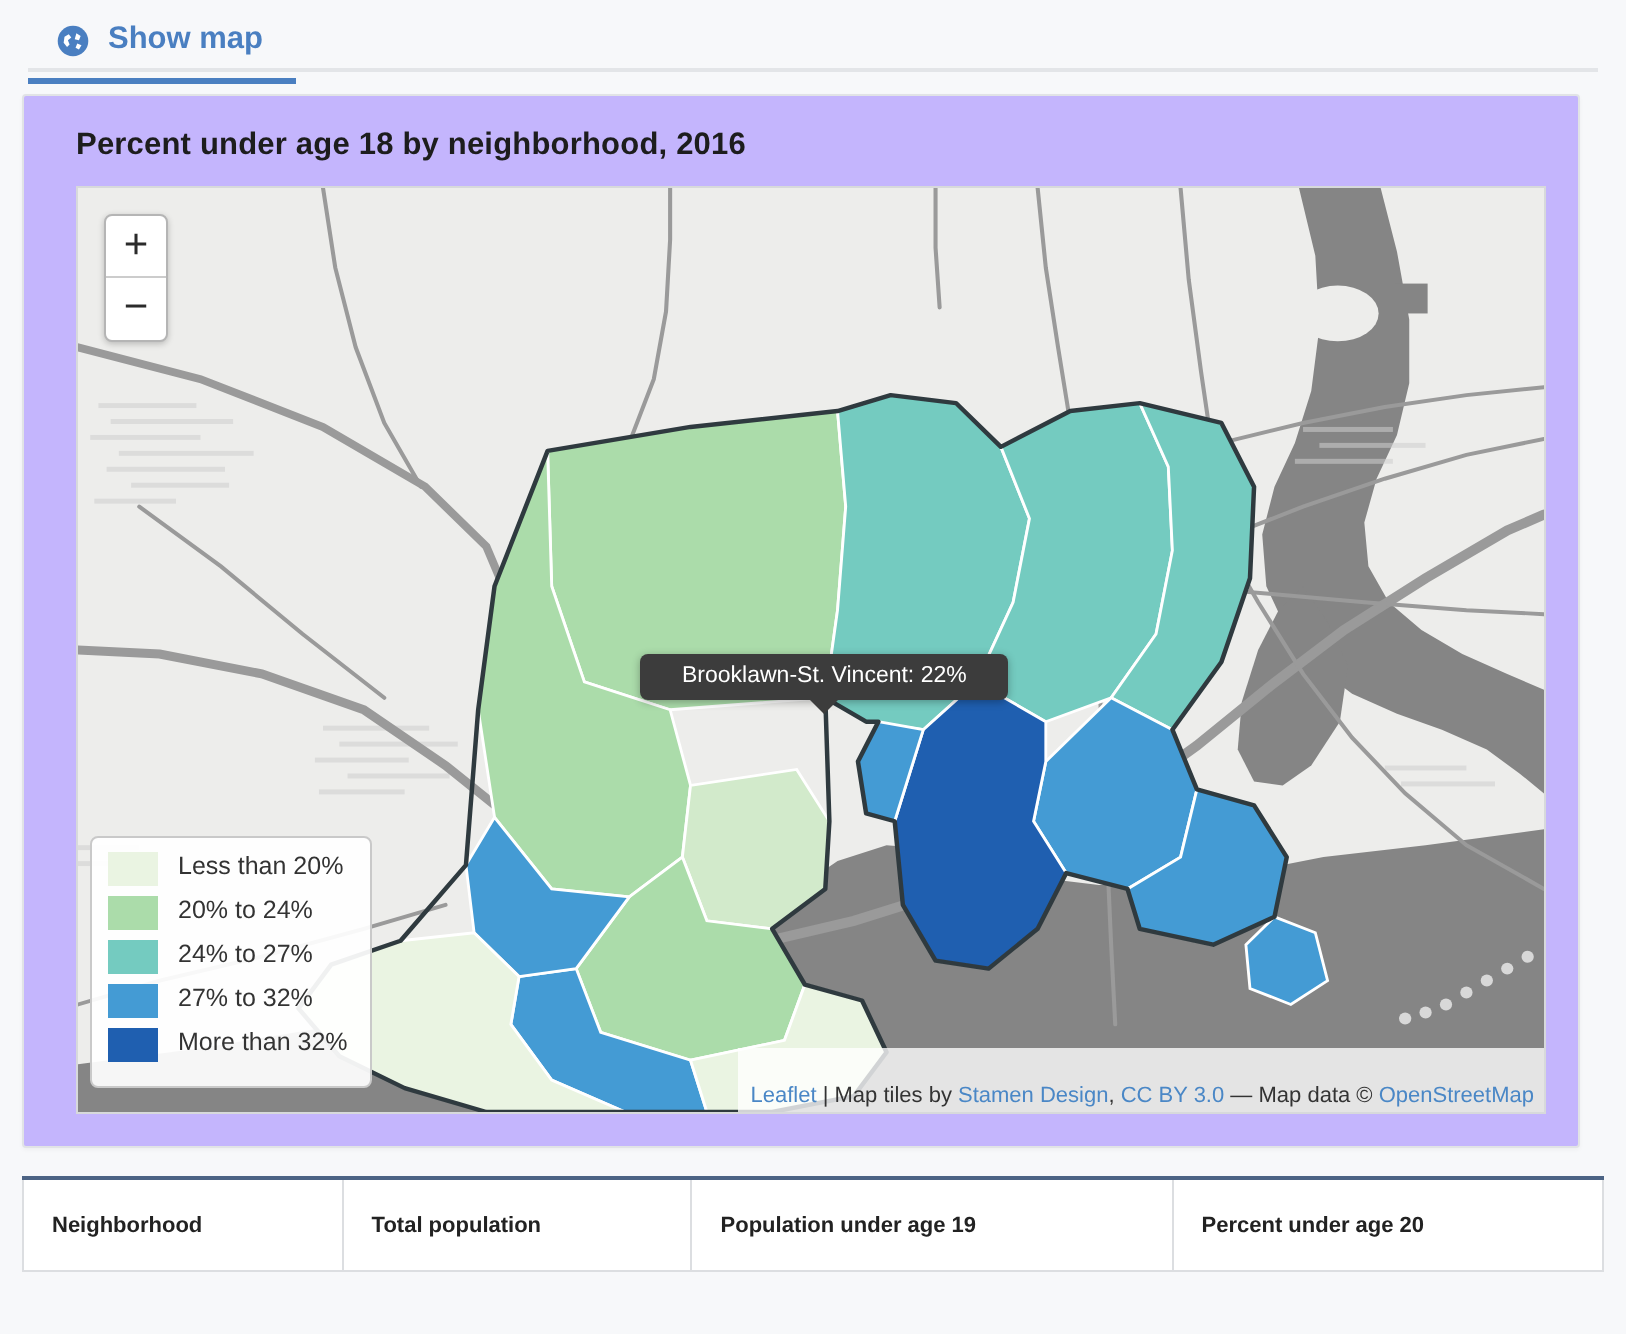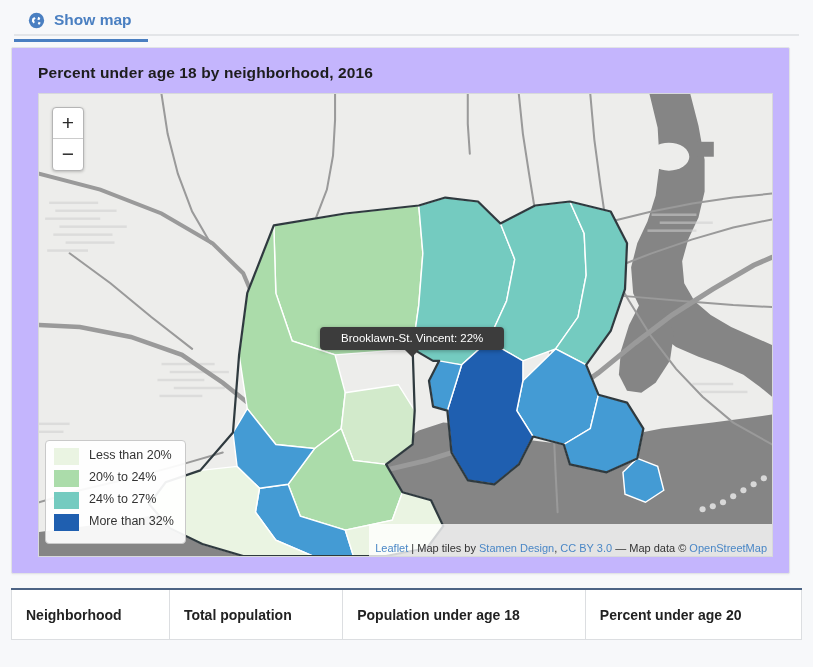--- a/index.html
+++ b/index.html
@@ -145,21 +145,21 @@
 
   
   .tablewrap { margin: 14px 11px 0 11px; }
   table { width: 100%; border-collapse: collapse; background: #fff; }
   thead th {
     border-top: 2px solid #4c6384;
     border-bottom: 1px solid #dcdee1;
     border-right: 1px solid #dcdee1;
     border-left: 1px solid #dcdee1;
     text-align: left;
-    font-size: 14px;
+    font-size: 11px;
     font-weight: bold;
     color: #222;
     padding: 17px 14px 16px 14px;
   }
   thead th:first-child { border-left: 1px solid #dcdee1; }
 </style>
 </head>
 <body>
 
 <div class="tabbar">
@@ -331,35 +331,39 @@
       </div>
       <div class="lg-row">
         <span class="lg-sw" style="background:#abdcaa;"></span>
         <span class="lg-lb">20% to 24%</span>
       </div>
       <div class="lg-row">
         <span class="lg-sw" style="background:#74cbc0;"></span>
         <span class="lg-lb">24% to 27%</span>
       </div>
       <div class="lg-row">
+        <span class="lg-sw" style="background:#449bd4;"></span>
+        <span class="lg-lb">27% to 32%</span>
+      </div>
+      <div class="lg-row">
         <span class="lg-sw" style="background:#1f5fb0;"></span>
         <span class="lg-lb">More than 32%</span>
       </div>
     </div>
 
     <div class="attrib">
       <a href="#">Leaflet</a><span> | </span><span>Map tiles by </span><a href="#">Stamen Design</a><span>, </span><a href="#">CC BY 3.0</a><span> — </span><span>Map data © </span><a href="#">OpenStreetMap</a>
     </div>
   </div>
 </div>
 
 <div class="tablewrap">
   <table>
     <thead>
       <tr>
         <th>Neighborhood</th>
         <th>Total population</th>
-        <th>Population under age 18</th>
+        <th>Population under age 19</th>
         <th>Percent under age 20</th>
       </tr>
     </thead>
   </table>
 </div>
 
 </body></html>

